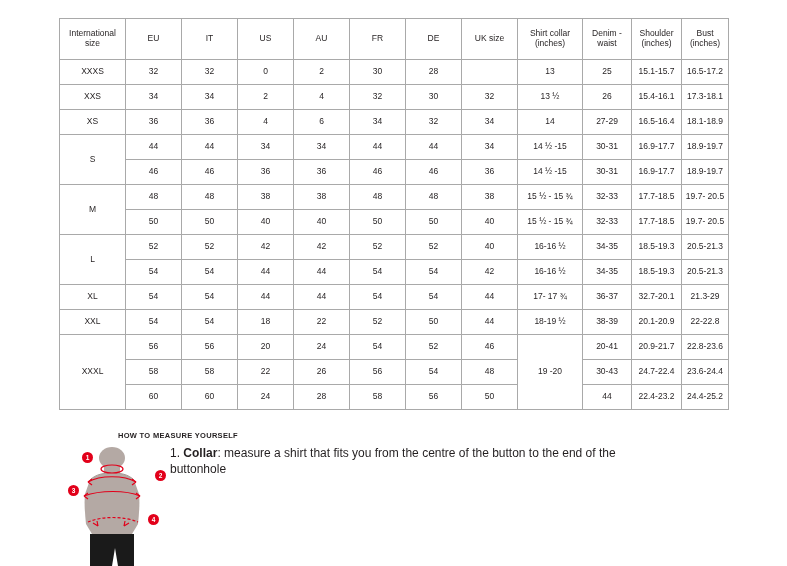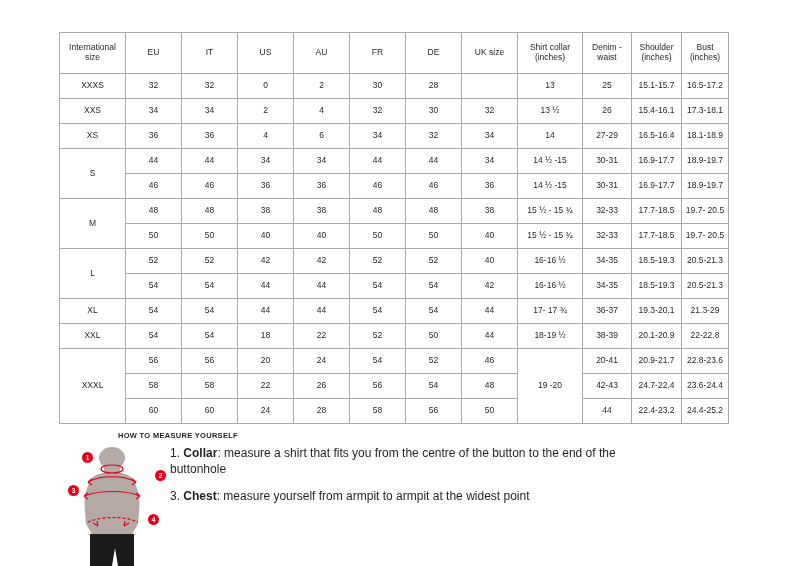--- a/index.html
+++ b/index.html
@@ -20,21 +20,20 @@
     width: 787px;
     height: 566px;
   }
 
   
   .size-table-wrap {
     position: absolute;
     left: 59px;
     top: 18px;
     width: 669px;
-    margin-top: 14px;
   }
   table.size-table {
     border-collapse: collapse;
     width: 669px;
     table-layout: fixed;
   }
   table.size-table th,
   table.size-table td {
     border: 1px solid #a9a9a9;
     font-size: 8.5px;
@@ -282,21 +281,21 @@
             <td>XL</td>
             <td>54</td>
             <td>54</td>
             <td>44</td>
             <td>44</td>
             <td>54</td>
             <td>54</td>
             <td>44</td>
             <td>17- 17 ¾</td>
             <td>36-37</td>
-            <td>19.3-20.1</td>
+            <td>32.7-20.1</td>
             <td>21.3-29</td>
           </tr>
           <tr>
             <td>XXL</td>
             <td>54</td>
             <td>54</td>
             <td>18</td>
             <td>22</td>
             <td>52</td>
             <td>50</td>
@@ -321,21 +320,21 @@
             <td>22.8-23.6</td>
           </tr>
           <tr>
             <td>58</td>
             <td>58</td>
             <td>22</td>
             <td>26</td>
             <td>56</td>
             <td>54</td>
             <td>48</td>
-            <td>42-43</td>
+            <td>30-43</td>
             <td>24.7-22.4</td>
             <td>23.6-24.4</td>
           </tr>
           <tr>
             <td>60</td>
             <td>60</td>
             <td>24</td>
             <td>28</td>
             <td>58</td>
             <td>56</td>
@@ -348,24 +347,20 @@
     </table>
   </div>
 
   <div class="measure-title">HOW TO MEASURE YOURSELF</div>
 
   <div class="measure-list">
     <div class="m-item">
       <span>1.</span>
       <b>Collar</b><span>: measure a shirt that fits you from the centre of the button to the end of the buttonhole</span>
     </div>
-    <div class="m-item">
-      <span>3.</span>
-      <b>Chest</b><span>: measure yourself from armpit to armpit at the widest point</span>
-    </div>
   </div>
 
   <div class="figure">
     <svg class="fig-svg" width="115" height="120" viewBox="0 0 115 120">
 
       <ellipse cx="52" cy="12" rx="13" ry="11" fill="#b4a9a4"></ellipse>
       <rect x="44" y="20" width="16" height="9" fill="#b4a9a4"></rect>
 
       <path d="M30 34 C36 28 44 27 52 27 C60 27 68 28 74 34 L79 48 C80 58 79 68 78 78 L72 88 L32 88 L26 78 C25 68 24 58 25 48 Z" fill="#b4a9a4"></path>
 

